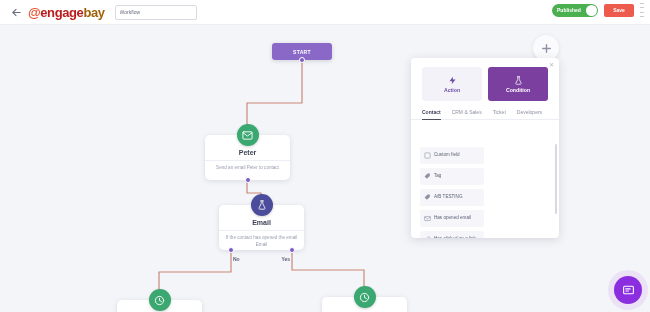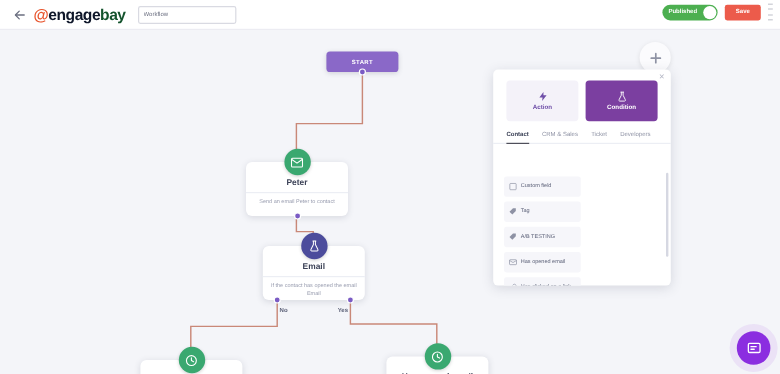--- a/index.html
+++ b/index.html
@@ -16,22 +16,22 @@
     position:absolute;left:0;top:0;width:650px;height:25px;
     background:#ffffff;display:flex;align-items:center;
     border-bottom:1px solid #ececf2;box-sizing:border-box;z-index:40;
   }
   .back-arrow{
     width:20px;margin-left:6px;display:flex;align-items:center;justify-content:center;
     color:#6b6f80;font-size:12px;cursor:pointer;
   }
   .logo{display:flex;align-items:center;margin-left:2px;font-size:13px;font-weight:bold;letter-spacing:-.4px;}
   .logo .mark{color:#e8532b;font-size:13px;margin-right:0px;}
-  .logo .t1{color:#0f172a;}
-  .logo .t2{color:#14532d;}
+  .logo .t1{color:#b91c1c;}
+  .logo .t2{color:#a16207;}
   .wf-input{
     margin-left:10px;width:72px;height:13px;
     border:1px solid #d9dae2;border-radius:2px;background:#fff;
     font-family:"Liberation Sans",sans-serif;font-size:5px;color:#6b6f80;
     padding:0 4px;box-sizing:content-box;outline:none;
   }
   .topbar-right{position:absolute;right:6px;top:3px;display:flex;align-items:center;gap:6px;}
   .pub-toggle{
     height:13px;min-width:46px;border-radius:7px;background:#4caf50;
     display:flex;align-items:center;position:relative;cursor:pointer;

